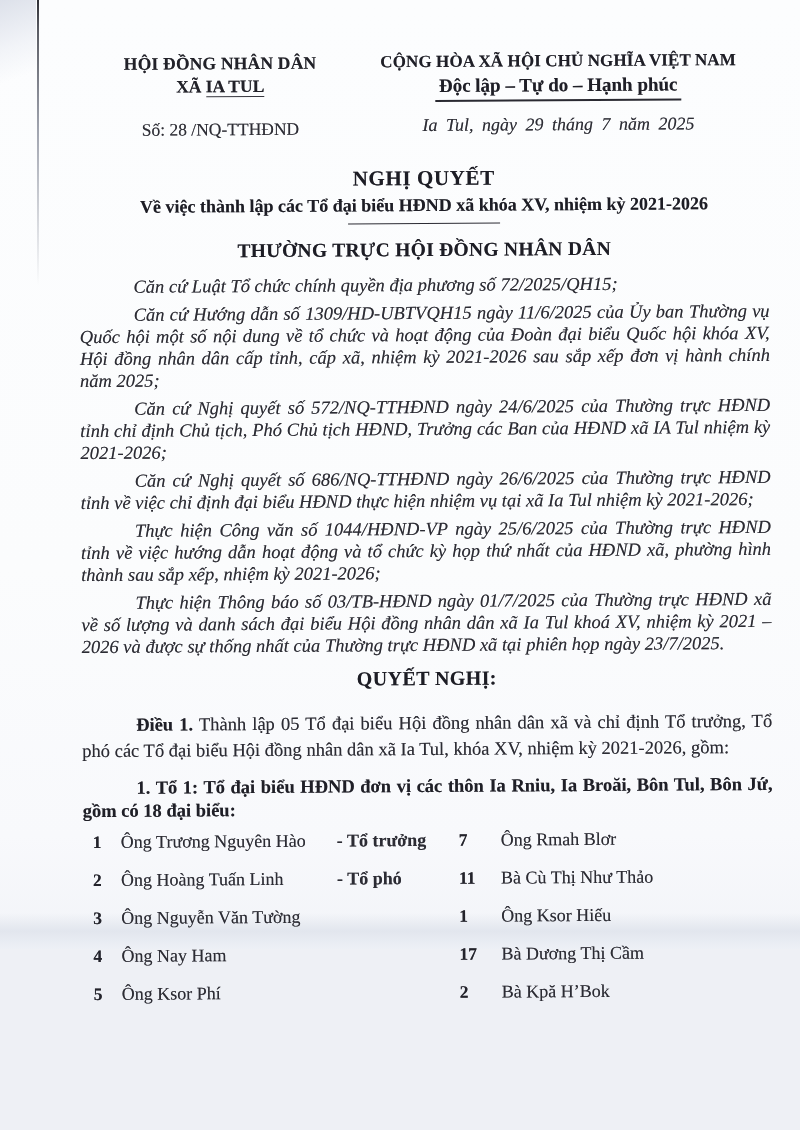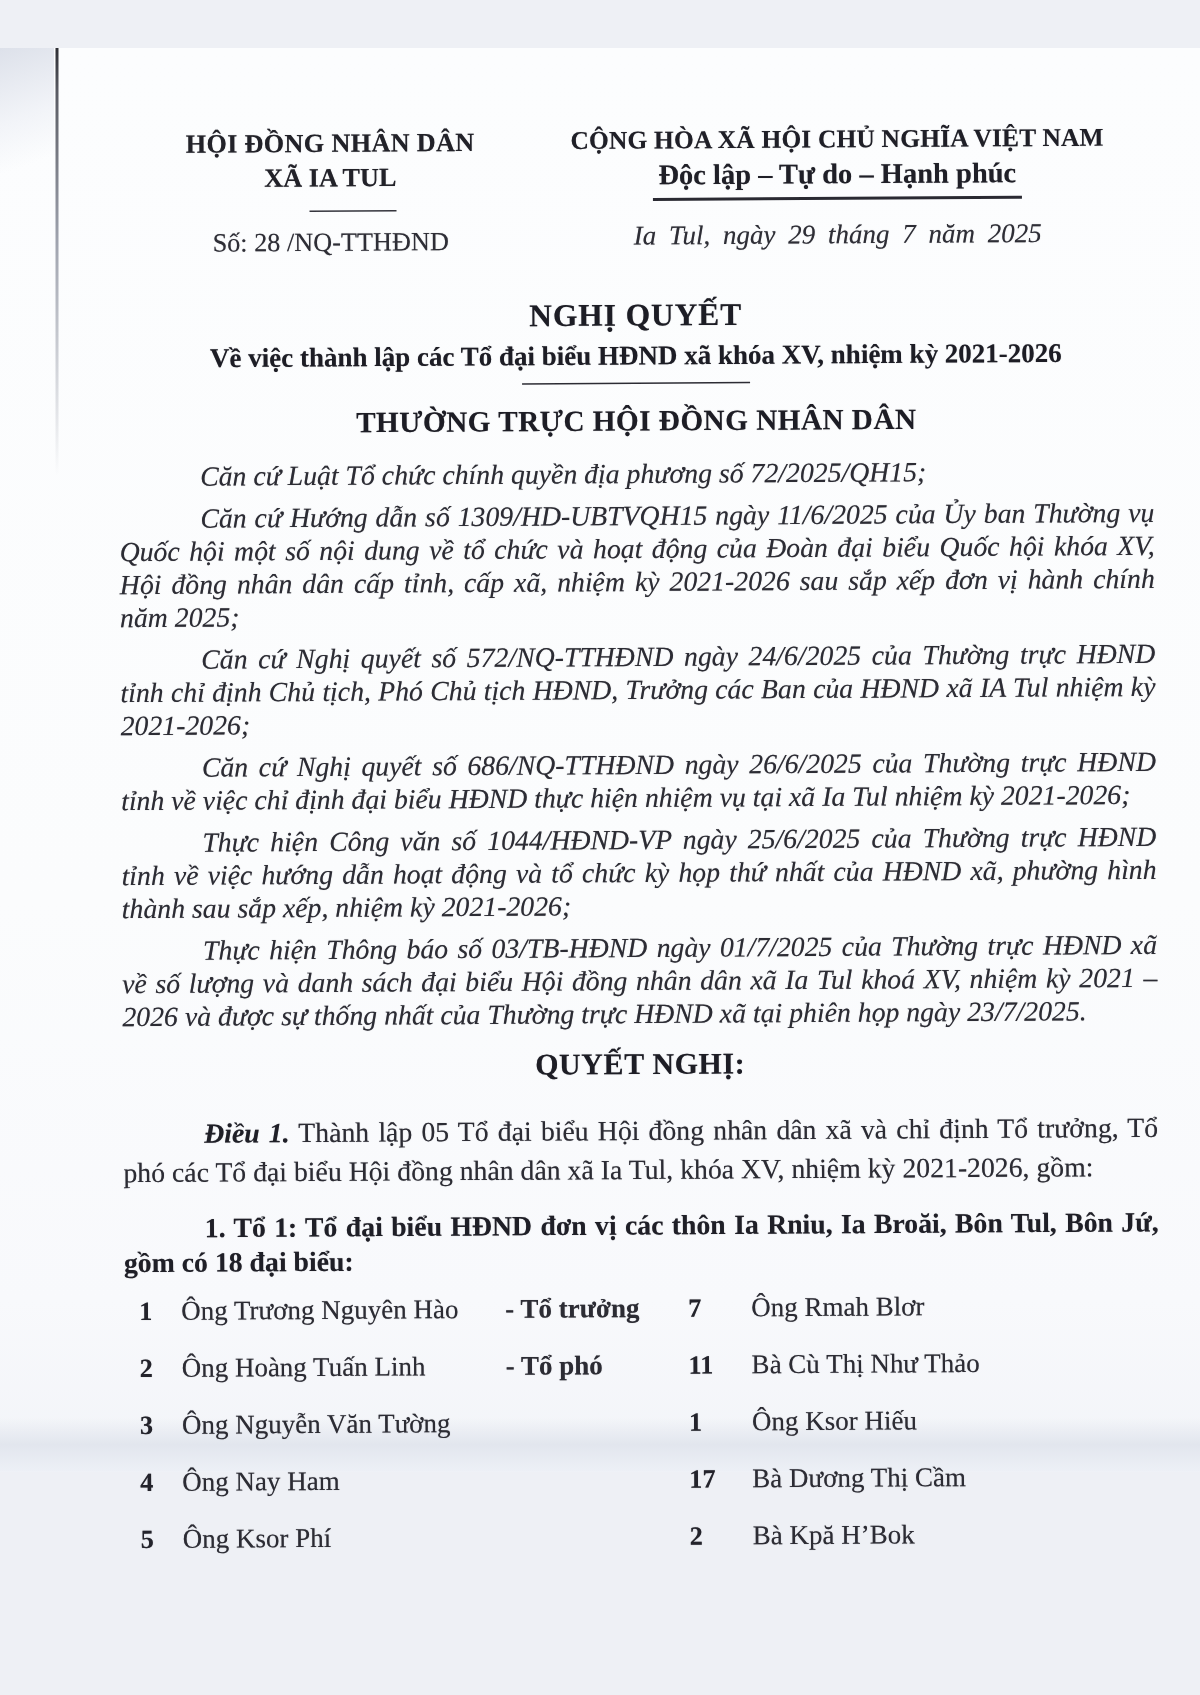--- a/index.html
+++ b/index.html
@@ -5,21 +5,20 @@
   html,body{margin:0;padding:0;}
   body{
     width:800px;height:1130px;overflow:hidden;
     background:#eef0f5;
     font-family:"Liberation Serif","DejaVu Serif",serif;
   }
   .sheet{
     position:relative;width:800px;height:949px;
     background:linear-gradient(180deg,#fcfdfe 0%,#fbfcfd 60%,#f8f9fc 88%,#f2f4f8 100%);
     color:#2b2b33;
-    margin-top:32px;
   }
   
   .edge-line{
     position:absolute;left:37px;top:0;width:2px;height:285px;
     background:linear-gradient(180deg,#2e2f35 0%,#595b63 10%,#9fa3ae 45%,rgba(190,194,204,0) 100%);
   }
   .corner-shadow{
     position:absolute;left:0;top:0;width:36px;height:100px;
     background:linear-gradient(160deg,#dde1ea 0%,rgba(233,236,243,.55) 45%,rgba(250,251,253,0) 75%);
   }
@@ -31,42 +30,42 @@
     position:absolute;left:78px;top:52px;width:690px;
     transform:rotate(-0.35deg);transform-origin:50% 0;
     text-shadow:0 0 .5px rgba(43,43,51,.55);
   }
   
   .hdr{display:flex;align-items:flex-start;}
   .hdr-left{width:240px;margin-left:22px;text-align:center;flex:none;}
   .hdr-right{flex:1;margin-left:8px;text-align:center;}
   .org1{font-weight:bold;font-size:17.5px;letter-spacing:.2px;color:#222229;}
   .org2{font-weight:bold;font-size:17.5px;margin-top:2px;color:#222229;}
-  .org2 .uline{border-bottom:1.6px solid #35353d;padding-bottom:12px;}
+  .org2 .uline{border-bottom:1.6px solid #35353d;padding-bottom:0;}
   .docnum{font-size:17.5px;margin-top:22px;color:#2e2e36;}
   .nat1{font-weight:bold;font-size:17px;letter-spacing:.1px;color:#1f1f27;}
   .nat2{display:inline-block;font-weight:bold;font-size:19px;margin-top:3px;
         border-bottom:2px solid #2a2a32;padding:0 4px 3px;color:#1f1f27;}
   .dateline{font-style:italic;font-size:18px;margin-top:13px;word-spacing:4px;color:#2e2e36;}
   
   .title-block{text-align:center;margin-top:27px;}
   .t1{font-weight:bold;font-size:21px;letter-spacing:.6px;color:#1d1d25;}
   .t2{font-weight:bold;font-size:18px;margin-top:4px;color:#1d1d25;}
   .t-rule{width:152px;border-top:1.7px solid #2c2c34;margin:7px auto 0;}
   .authority{text-align:center;font-weight:bold;font-size:19.5px;margin-top:15px;letter-spacing:.3px;color:#1d1d25;}
   
   .preamble{margin-top:13px;}
   .preamble p{
     margin:0 0 6px 0;font-style:italic;font-size:18.5px;line-height:22px;
     text-align:justify;text-indent:54px;color:#2c2c34;
   }
   
   .resolve{text-align:center;font-weight:bold;font-size:20px;margin-top:11px;letter-spacing:.4px;color:#1d1d25;}
   .article{margin-top:21px;font-size:18.5px;line-height:25.5px;text-align:justify;text-indent:54px;color:#2c2c34;}
-  .article .lbl{font-weight:bold;color:#1f1f27;font-style:italic;}
+  .article .lbl{font-weight:bold;color:#1f1f27;}
   .group-heading{margin-top:13px;font-weight:bold;font-size:18.5px;line-height:23px;
     text-align:justify;text-indent:54px;color:#1f1f27;}
   
   .roster{margin-top:7px;}
   .r-row{display:grid;grid-template-columns:28px 216px 122px 42px auto;
          padding-left:10px;margin-bottom:14px;line-height:24px;font-size:18px;}
   .r-no{font-weight:bold;font-size:17.5px;color:#23232b;}
   .r-name{color:#2c2c34;}
   .r-role{color:#2c2c34;font-weight:bold;}
 </style>

